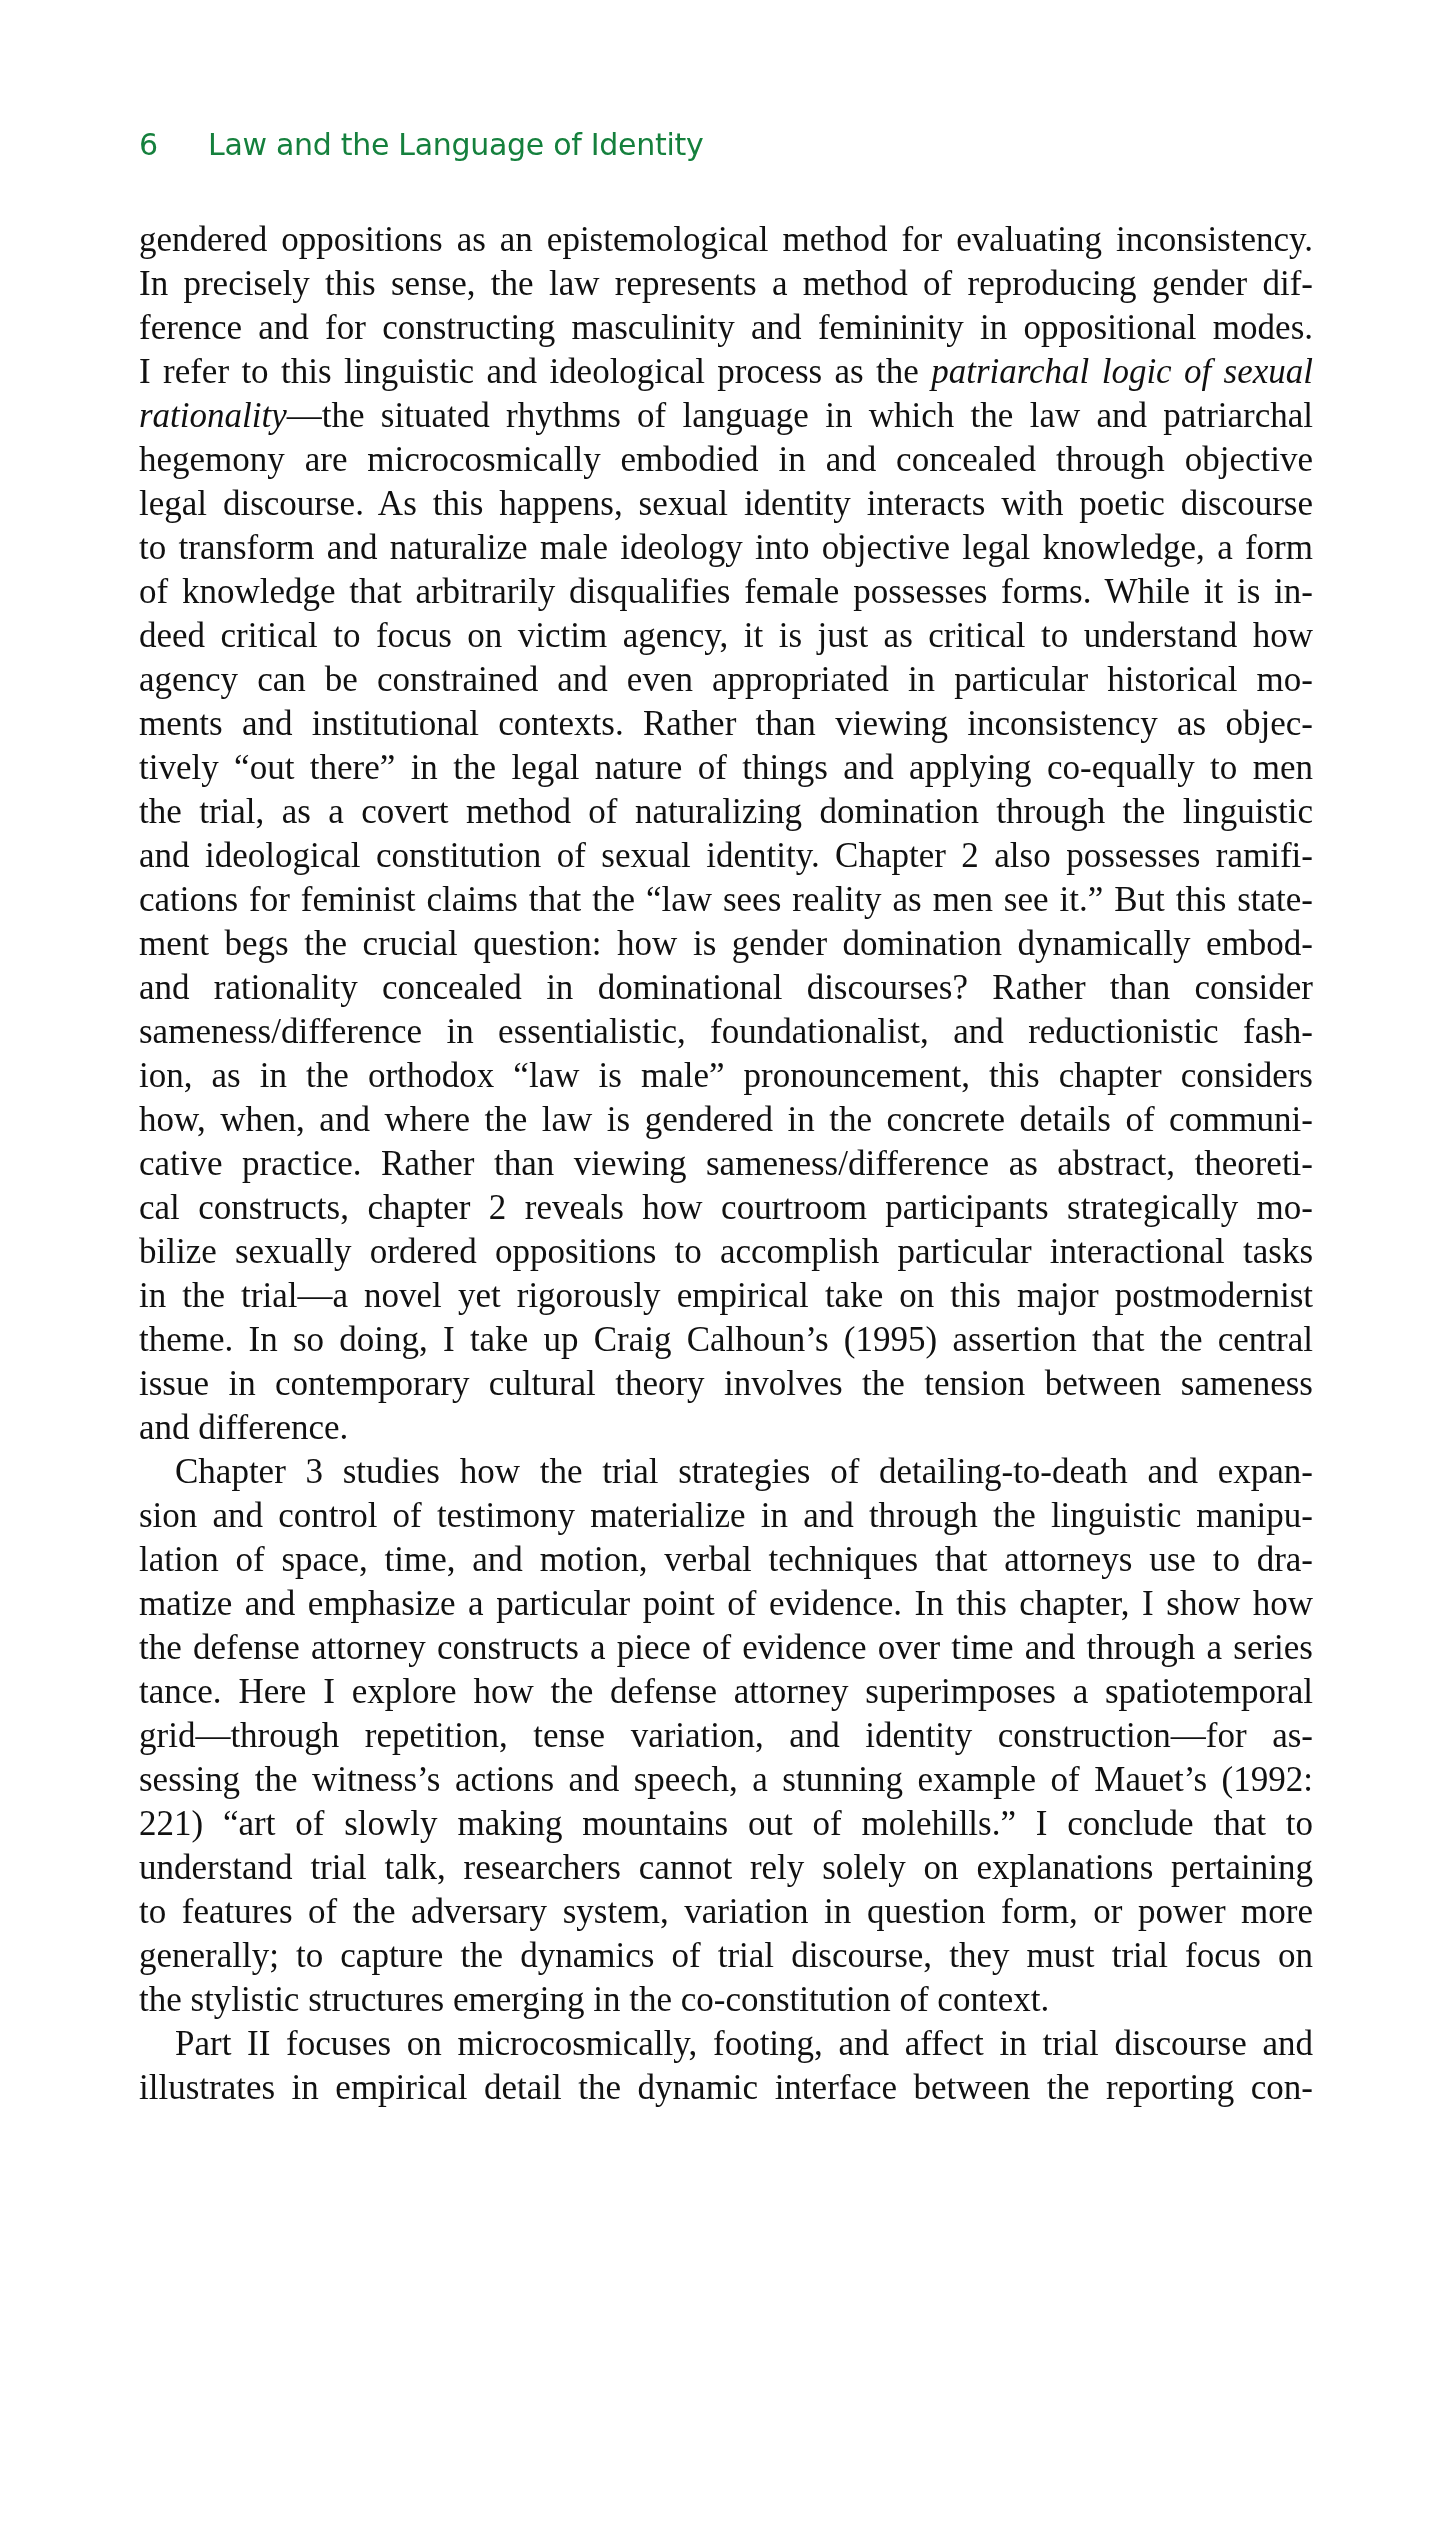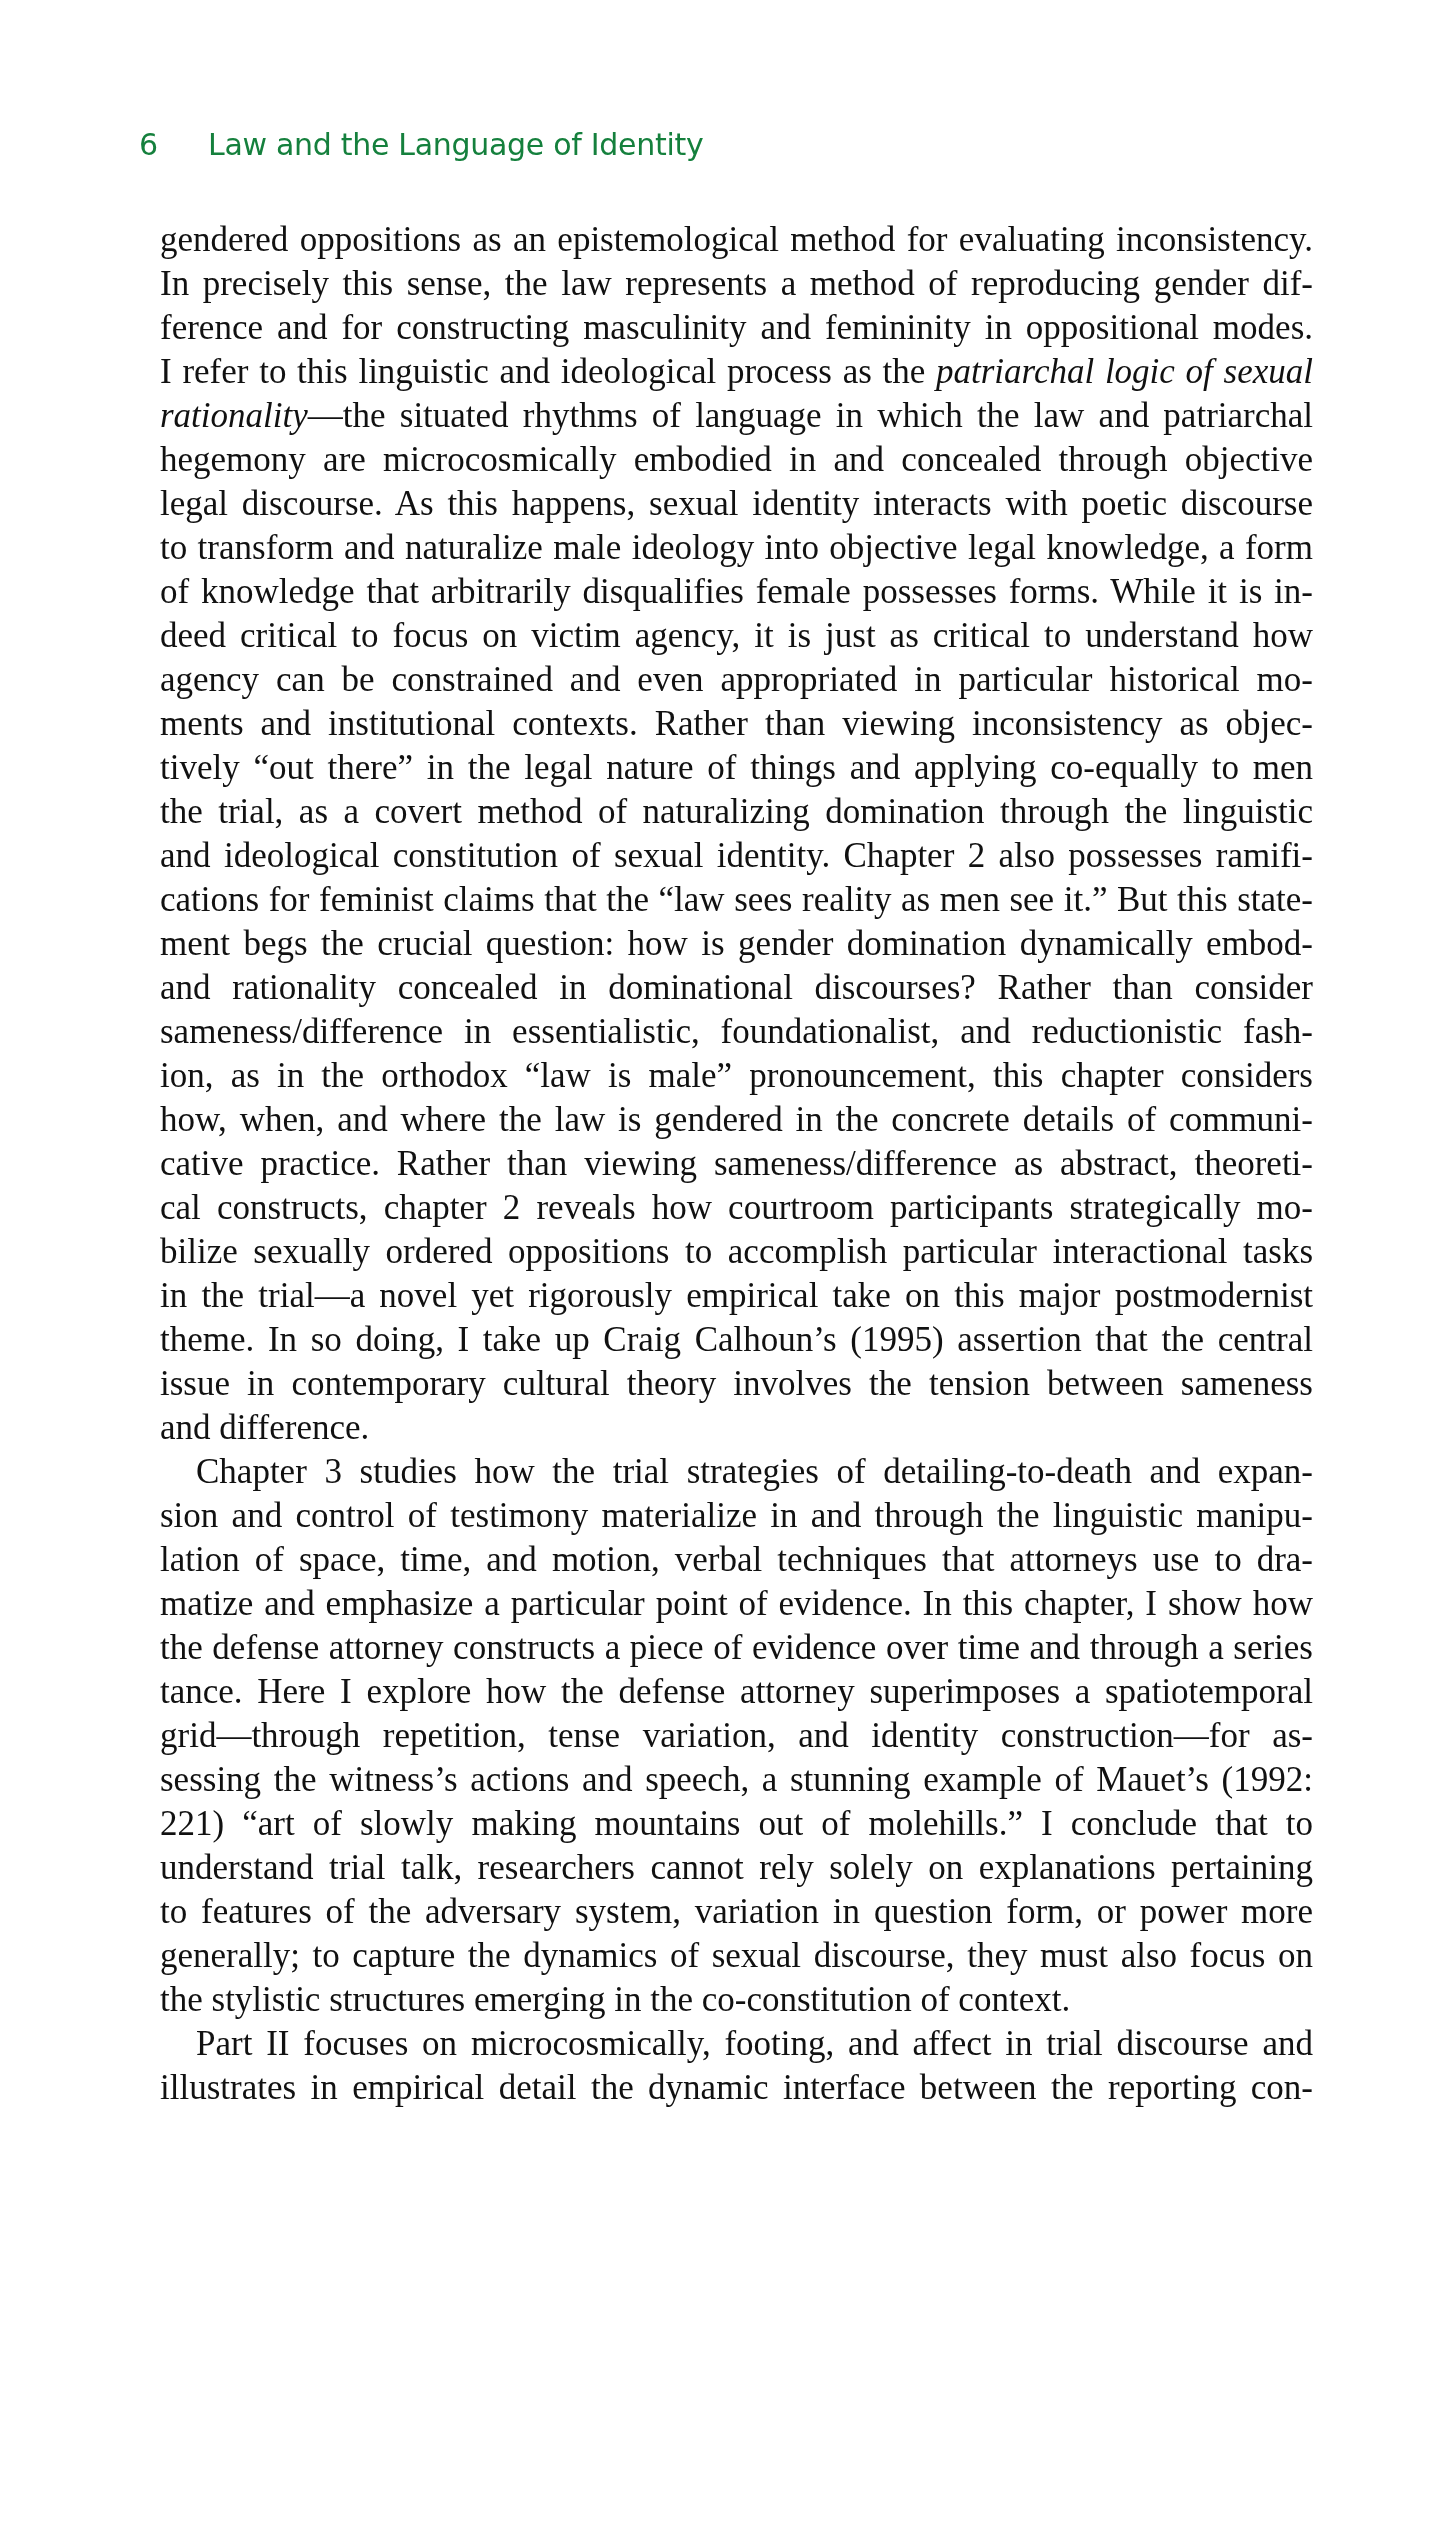--- a/index.html
+++ b/index.html
@@ -9,21 +9,21 @@
     font-family: "DejaVu Sans", sans-serif; font-size: 30px; color: #15803d;
     white-space: nowrap; letter-spacing: -0.3px;
   }
   .running-head .page-num { display: inline-block; width: 69px; }
   .text-block {
     position: absolute; left: 139px; top: 218px; width: 1174px;
     font-family: "Liberation Serif", serif; font-size: 35px; line-height: 44px;
   }
   .line {
     display: block; height: 44px; white-space: nowrap;
-    text-align: justify; text-align-last: justify; overflow: visible; margin-left: 21px;
+    text-align: justify; text-align-last: justify; overflow: visible;
   }
   .line.last { text-align-last: left; }
   .line.indent { padding-left: 36px; }
   .line .it { font-style: italic; }
 </style>
 </head>
 <body>
 
 <div class="running-head">
   <span class="page-num">6</span><span>Law and the Language of Identity</span>
@@ -65,21 +65,21 @@
       <span class="line">sion and control of testimony materialize in and through the linguistic manipu-</span>
       <span class="line">lation of space, time, and motion, verbal techniques that attorneys use to dra-</span>
       <span class="line">matize and emphasize a particular point of evidence. In this chapter, I show how</span>
       <span class="line">the defense attorney constructs a piece of evidence over time and through a series</span>
       <span class="line">tance. Here I explore how the defense attorney superimposes a spatiotemporal</span>
       <span class="line">grid—through repetition, tense variation, and identity construction—for as-</span>
       <span class="line">sessing the witness’s actions and speech, a stunning example of Mauet’s (1992:</span>
       <span class="line">221) “art of slowly making mountains out of molehills.” I conclude that to</span>
       <span class="line">understand trial talk, researchers cannot rely solely on explanations pertaining</span>
       <span class="line">to features of the adversary system, variation in question form, or power more</span>
-      <span class="line">generally; to capture the dynamics of sexual discourse, they must also focus on</span>
+      <span class="line">generally; to capture the dynamics of trial discourse, they must trial focus on</span>
       <span class="line last">the stylistic structures emerging in the co-constitution of context.</span>
     </div>
     <div>
       <span class="line indent">Part II focuses on microcosmically, footing, and affect in trial discourse and</span>
       <span class="line">illustrates in empirical detail the dynamic interface between the reporting con-</span>
     </div>
   </div>
 
 
 </body></html>

